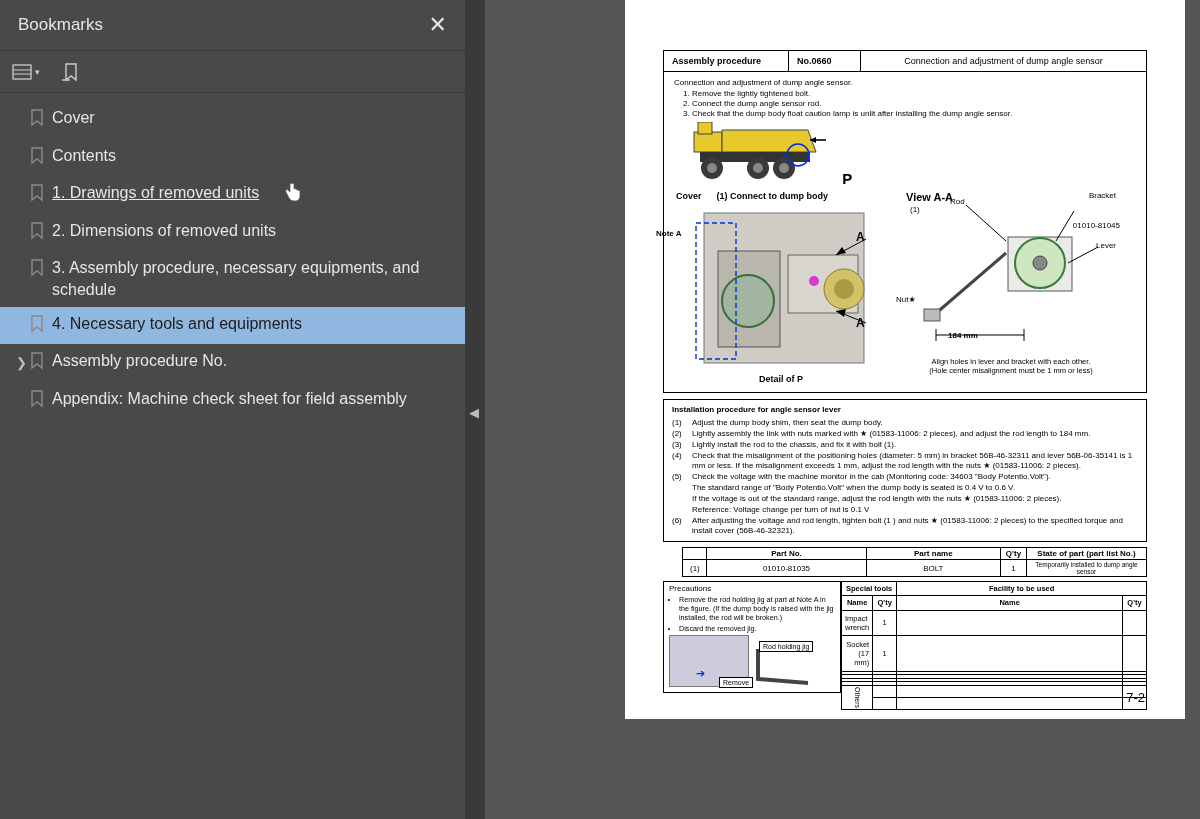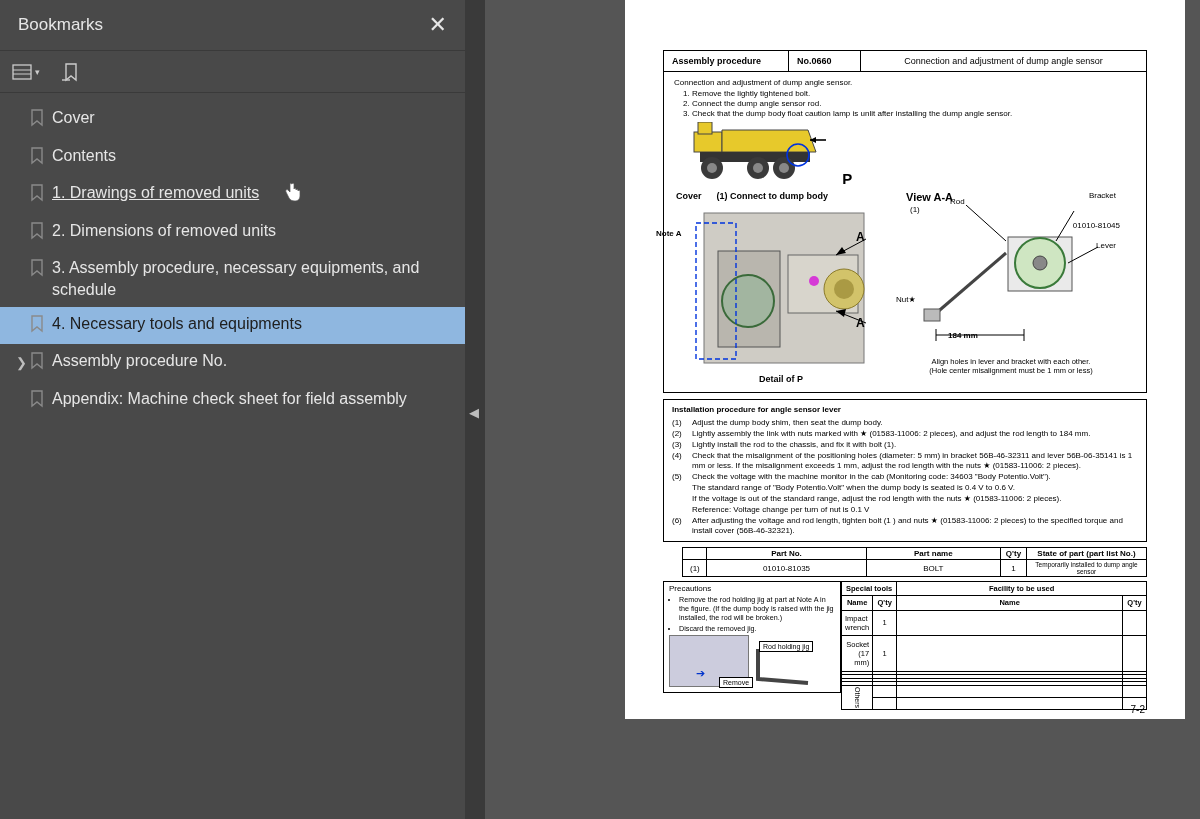--- a/index.html
+++ b/index.html
@@ -174,21 +174,21 @@
     position:relative;
   }
   .jig-arrow{
     position:absolute; bottom:6px; left:26px; font-size:11px; color:#0033cc;
   }
   .jig-remove{ border:1px solid #000; font-size:7px; padding:1px 3px; background:#fff;}
   .rod-label{
     border:1px solid #000; font-size:7px; padding:1px 3px; background:#fff;
     position:absolute; left:90px; top:6px;
   }
-  .page-num { position:absolute; right:40px; bottom:4px; font-size:10px;}
+  .page-num { position:absolute; right:40px; bottom:14px; font-size:13px;}
 </style>
 </head>
 <body>
 
 <div class="sidebar">
   <div class="sb-header">
     <span>Bookmarks</span>
     <span class="sb-close">✕</span>
   </div>
   <div class="sb-toolbar">

